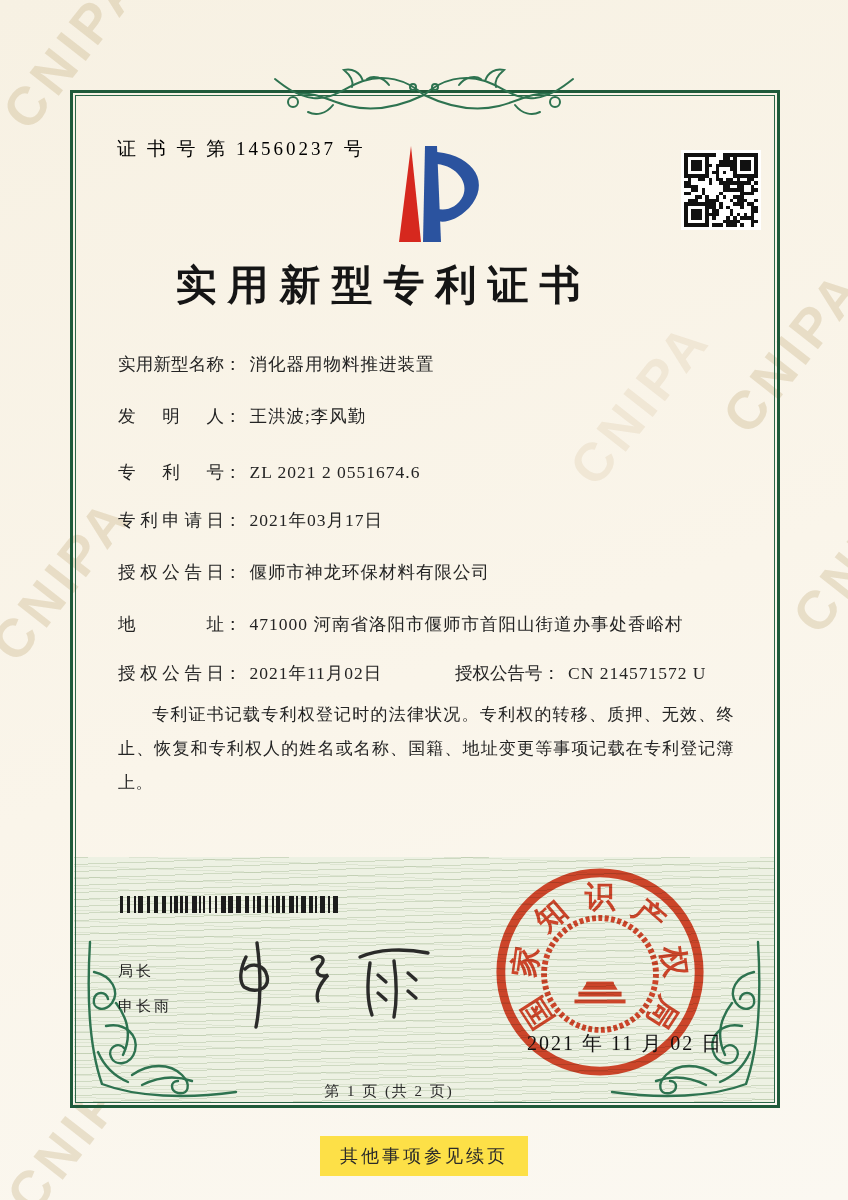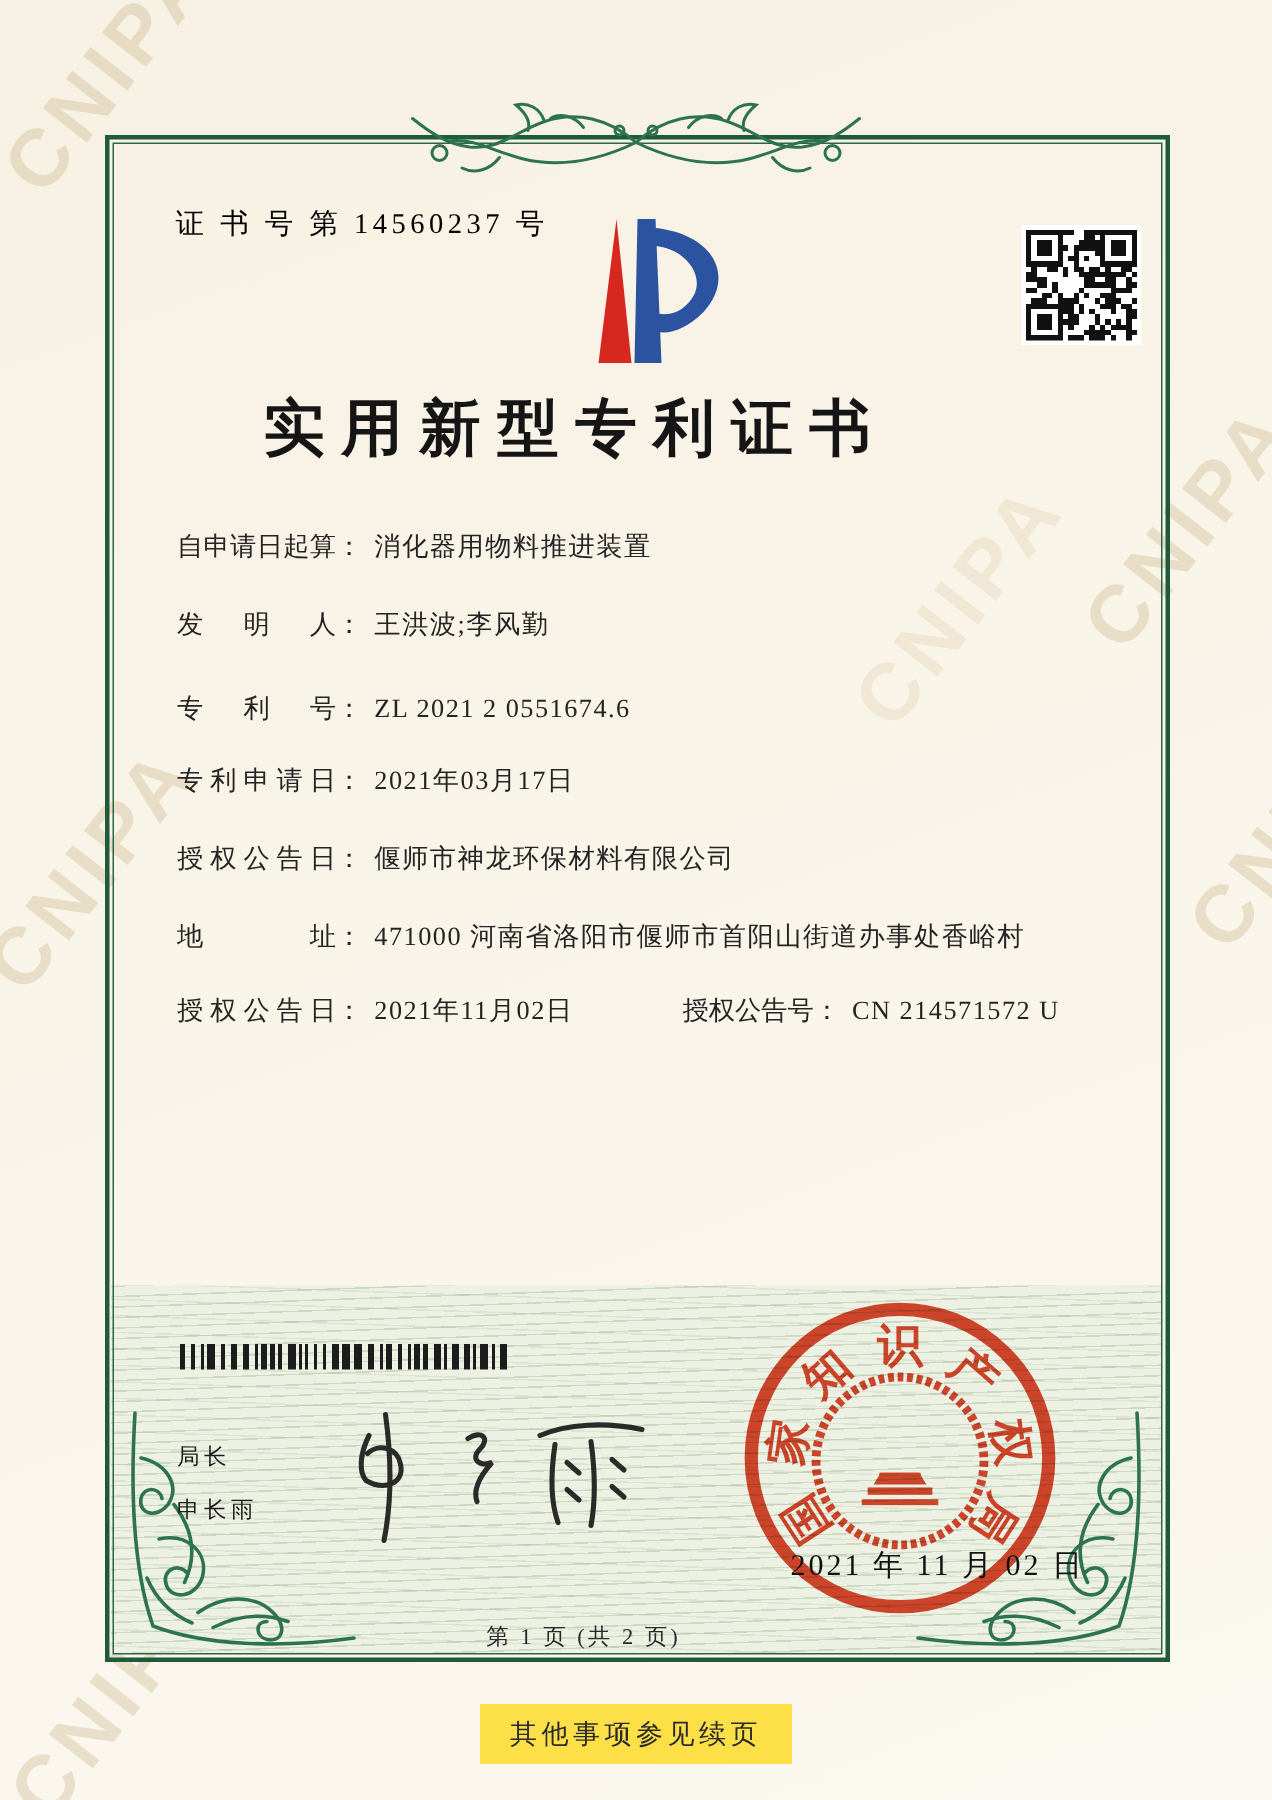--- a/index.html
+++ b/index.html
@@ -286,33 +286,34 @@
         <rect x="44.800000000000004" y="64" width="3.2" height="3.2"></rect>
         <rect x="51.2" y="64" width="3.2" height="3.2"></rect>
         <rect x="60.800000000000004" y="64" width="3.2" height="3.2"></rect>
       </g>
   </g>
 </svg>
 
 <div class="title">实用新型专利证书</div>
 
 <div class="fields">
-  <div class="frow r0"><span class="flabel">自申请日起算</span><span class="fcolon">：</span><span class="fvalue">消化器用物料推进装置</span></div>
+  <div class="frow r0"><span class="flabel">实用新型名称</span><span class="fcolon">：</span><span class="fvalue">消化器用物料推进装置</span></div>
   <div class="frow r1"><span class="flabel">发明人</span><span class="fcolon">：</span><span class="fvalue">王洪波;李风勤</span></div>
   <div class="frow r2"><span class="flabel">专利号</span><span class="fcolon">：</span><span class="fvalue">ZL 2021 2 0551674.6</span></div>
   <div class="frow r3"><span class="flabel">专利申请日</span><span class="fcolon">：</span><span class="fvalue">2021年03月17日</span></div>
   <div class="frow r4"><span class="flabel">授权公告日</span><span class="fcolon">：</span><span class="fvalue">偃师市神龙环保材料有限公司</span></div>
   <div class="frow r5"><span class="flabel">地址</span><span class="fcolon">：</span><span class="fvalue">471000 河南省洛阳市偃师市首阳山街道办事处香峪村</span></div>
   <div class="frow grant">
     <span class="flabel">授权公告日</span><span class="fcolon">：</span><span class="fvalue">2021年11月02日</span>
     <span class="gcol2"><span>授权公告号</span><span class="fcolon">：</span><span class="fvalue">CN 214571572 U</span></span>
   </div>
 </div>
 
 <div class="paras">
+  <p>专利证书记载专利权登记时的法律状况。专利权的转移、质押、无效、终止、恢复和专利权人的姓名或名称、国籍、地址变更等事项记载在专利登记簿上。</p>
 </div>
 
 <svg class="barcode" viewBox="0 0 222 17" preserveAspectRatio="none" shape-rendering="crispEdges">
   <g id="barcode-bars" fill="#1c1c1c">
       <rect x="0" y="0" width="3" height="17"></rect>
       <rect x="7" y="0" width="3" height="17"></rect>
       <rect x="14" y="0" width="2" height="17"></rect>
       <rect x="18" y="0" width="5" height="17"></rect>
       <rect x="27" y="0" width="3" height="17"></rect>
       <rect x="34" y="0" width="4" height="17"></rect>

